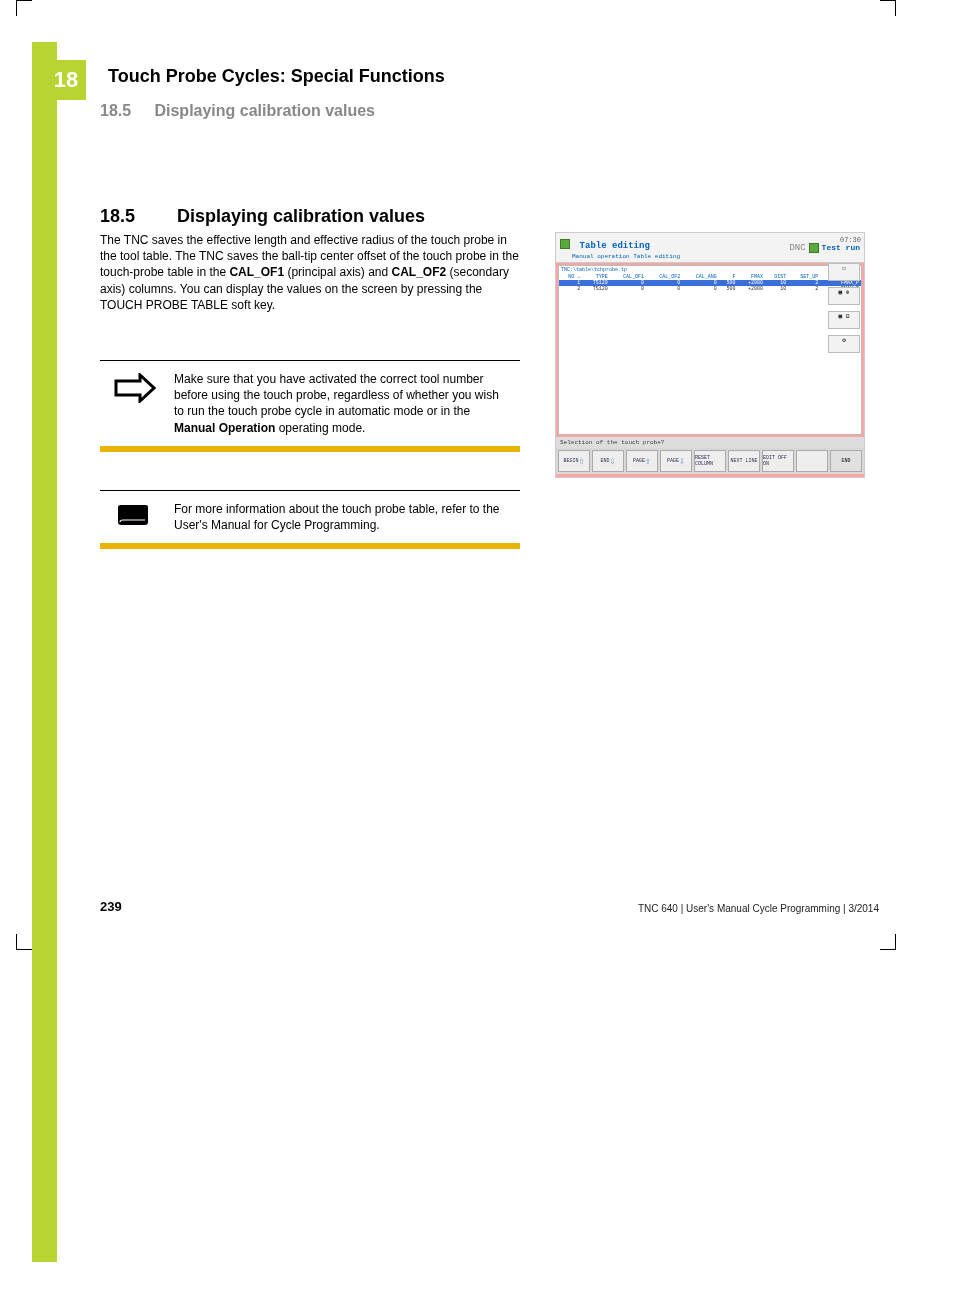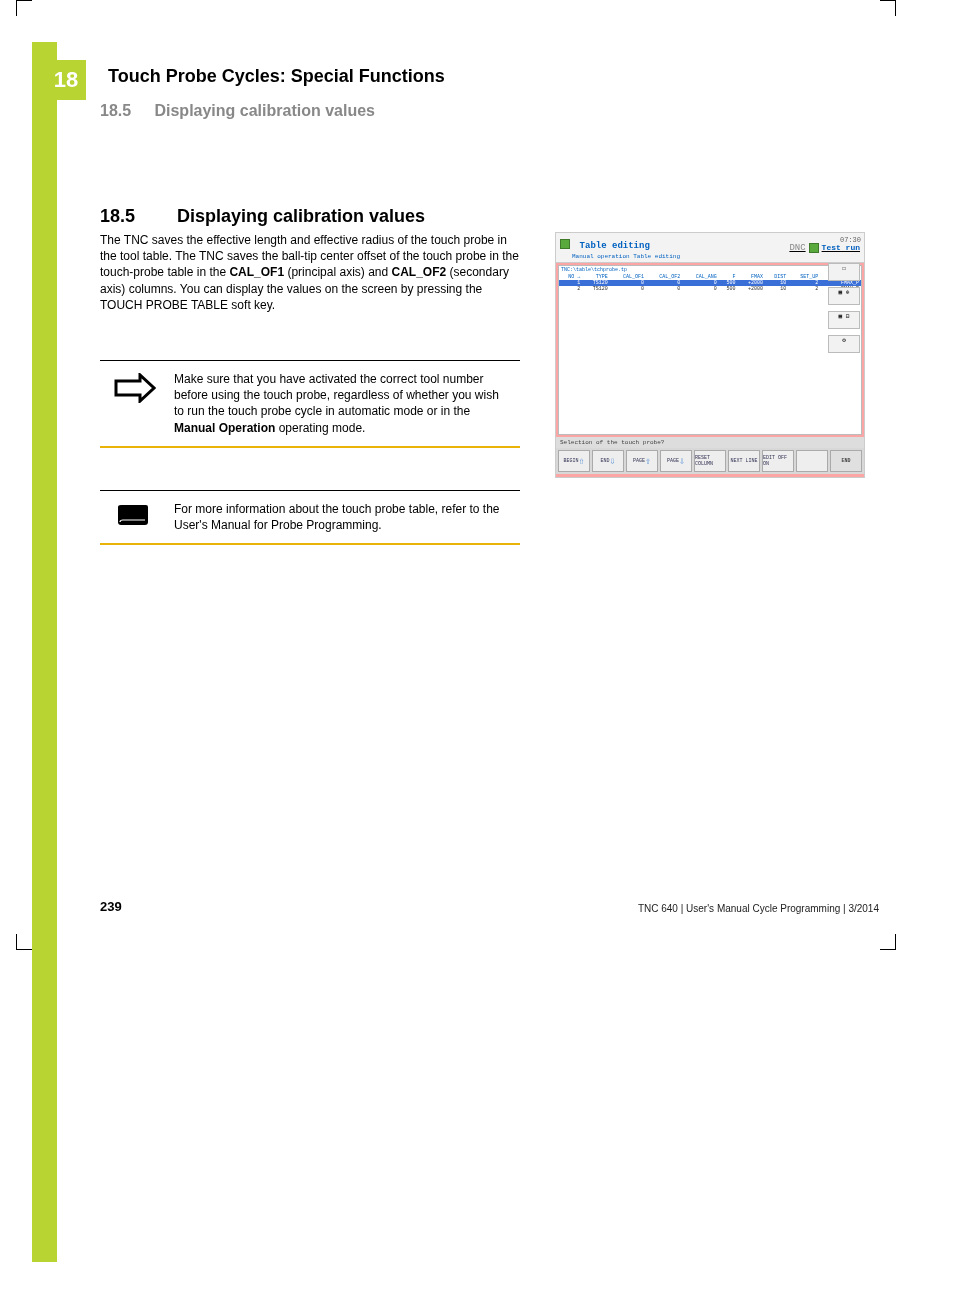--- a/index.html
+++ b/index.html
@@ -11,29 +11,29 @@
   .crop-br { position: absolute; bottom: 0; right: 58px; width: 16px; height: 16px; border-right: 1px solid #000; border-bottom: 1px solid #000; }
   .green-band { position: absolute; left: 32px; top: 42px; width: 25px; height: 1220px; background: #b8d432; }
   .chapter-tab { position: absolute; left: 46px; top: 60px; width: 40px; height: 40px; background: #b8d432; color: #fff; font-weight: bold; font-size: 22px; display: flex; align-items: center; justify-content: center; }
   .chapter-title { position: absolute; left: 108px; top: 66px; font-size: 18px; font-weight: bold; }
   .sub-title { position: absolute; left: 100px; top: 102px; font-size: 16px; font-weight: bold; color: #888; }
   .sub-num { display: inline-block; width: 50px; }
   .section-heading { position: absolute; left: 100px; top: 206px; font-size: 18px; font-weight: bold; }
   .section-heading .hnum { display: inline-block; width: 72px; }
   .body-text { position: absolute; left: 100px; top: 232px; width: 420px; font-size: 12px; line-height: 1.35; }
   .body-text b { font-weight: bold; }
-  .note-box { position: absolute; left: 100px; width: 420px; border-top: 1px solid #000; border-bottom: 2px solid #eab308; padding: 10px 10px 10px 74px; font-size: 12px; line-height: 1.35; }
+  .note-box { position: absolute; left: 100px; width: 420px; border-top: 1px solid #000; border-bottom: 6px solid #eab308; padding: 10px 10px 10px 74px; font-size: 12px; line-height: 1.35; }
   .note-icon { position: absolute; left: 14px; top: 12px; }
   .note-1 { top: 360px; }
   .note-2 { top: 490px; }
   .screenshot { position: absolute; left: 555px; top: 232px; width: 310px; height: 246px; background: #fca5a5; border: 1px solid #ccc; font-family: "Courier New", monospace; }
   .sc-titlebar { display: flex; align-items: center; justify-content: space-between; padding: 2px 4px; background: #f3f3f3; border-bottom: 1px solid #ccc; }
   .sc-title-left { color: #0060c0; font-weight: bold; font-size: 9px; }
   .sc-subtitle { color: #0060c0; font-size: 6px; padding-left: 12px; }
-  .sc-title-right { display: flex; align-items: center; gap: 3px; text-decoration: underline; }
+  .sc-title-right { display: flex; align-items: center; gap: 3px; }
   .sc-green-box { width: 10px; height: 10px; background: #5aa93d; border: 1px solid #3e7a2a; }
   .sc-testrun { color: #0060c0; font-weight: bold; font-size: 8px; }
   .sc-corner { position: absolute; right: 3px; top: 3px; font-size: 7px; color: #666; }
   .sc-body { position: relative; height: 170px; background: #fff; margin: 2px; border: 1px solid #bbb; }
   .sc-path { font-size: 5px; color: #0060c0; padding: 1px 2px; }
   .sc-table { width: 100%; border-collapse: collapse; font-size: 5px; }
   .sc-table th, .sc-table td { border: 0; padding: 0 2px; text-align: right; color: #333; }
   .sc-table th { color: #0060c0; font-weight: normal; }
   .sc-table .hl td { background: #3a6fd8; color: #fff; }
   .sc-side { position: absolute; right: 4px; top: 30px; width: 32px; display: flex; flex-direction: column; gap: 6px; }
@@ -81,21 +81,21 @@
       <path d="M2 8 H26 V2 L40 15 L26 28 V22 H2 Z" fill="none" stroke="#000" stroke-width="3"></path>
     </svg>
     <span>Make sure that you have activated the correct tool number before using the touch probe, regardless of whether you wish to run the touch probe cycle in automatic mode or in the </span><b>Manual Operation</b><span> operating mode.</span>
   </div>
 
   <div class="note-box note-2">
     <svg class="note-icon" width="38" height="26" viewBox="0 0 38 26">
       <path d="M4 4 Q4 2 7 2 H32 Q34 2 34 4 V19 Q34 22 31 22 H7 Q4 22 4 19 Z" fill="#000"></path>
       <path d="M6 19 Q6 17 9 17 H31" fill="none" stroke="#fff" stroke-width="1.2"></path>
     </svg>
-    <span>For more information about the touch probe table, refer to the User's Manual for Probe Programming.</span>
+    <span>For more information about the touch probe table, refer to the User's Manual for Cycle Programming.</span>
   </div>
 
   <div class="screenshot">
     <div class="sc-corner">07:30</div>
     <div class="sc-titlebar">
       <div>
         <div>
           <span class="sc-green-box" style="display:inline-block;vertical-align:middle;"></span>
           <span class="sc-title-left">Table editing</span>
         </div>

